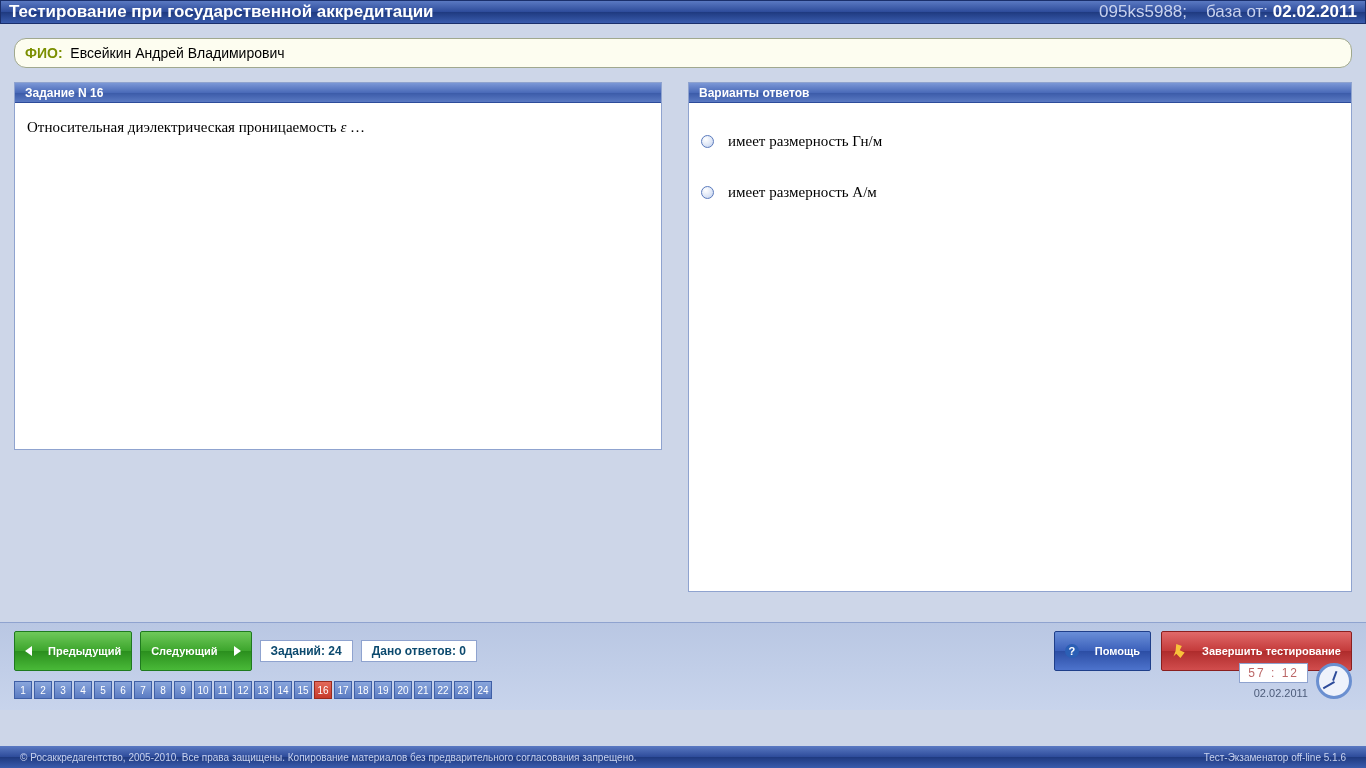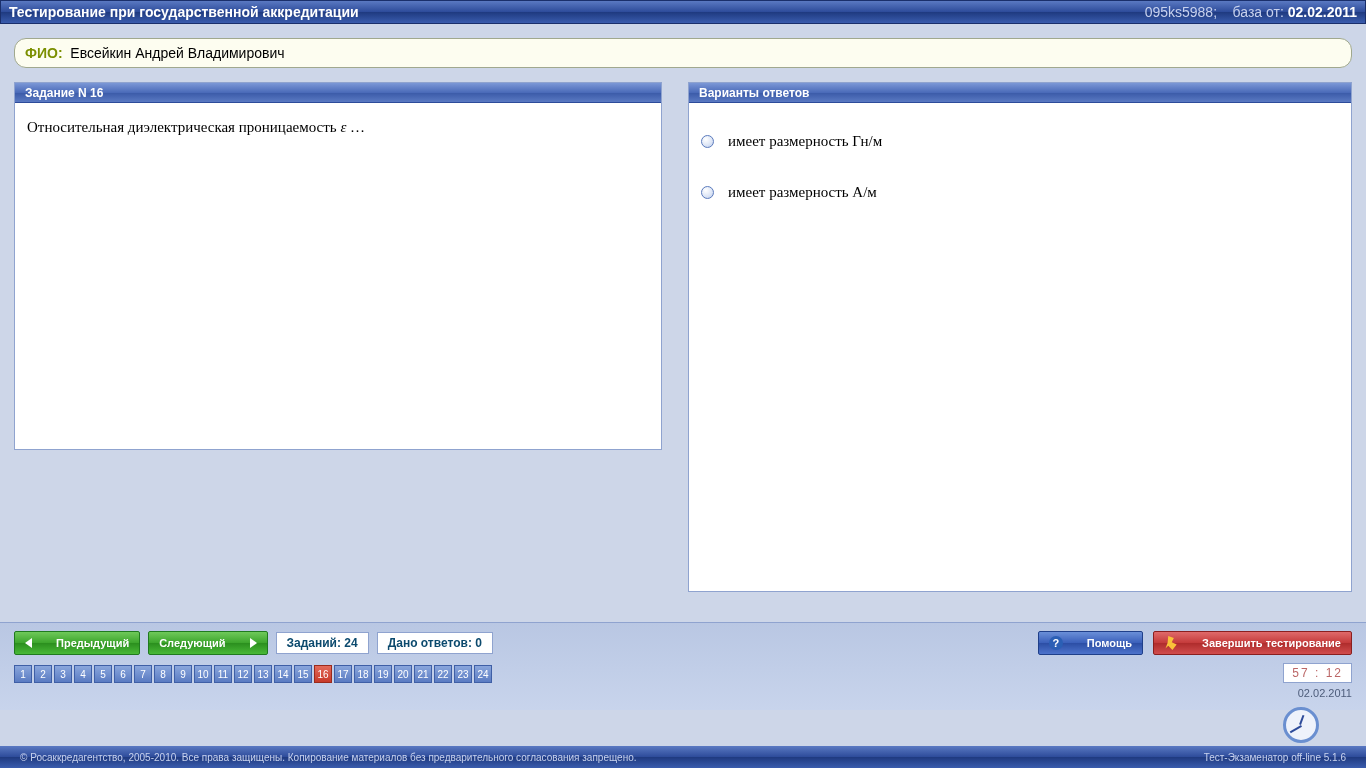--- a/index.html
+++ b/index.html
@@ -14,21 +14,21 @@
 }
 .titlebar {
   height:24px;
   background:linear-gradient(to bottom,#5a79c2,#2d4b9a 50%,#1f3a80 51%,#3a5cad);
   border:1px solid #1a2f6b;
   color:#fff;
   display:flex;
   align-items:center;
   padding:0 8px;
   font-weight:bold;
-  font-size:14px;
+  font-size:17px;
 }
 .titlebar .spacer { flex:1; }
 .titlebar .right { font-weight:normal; color:#c8d2ee; }
 .titlebar .right b { color:#fff; font-weight:bold; }
 .content {
   padding:14px 14px 0 14px;
 }
 .fio-box {
   background:#fdfdf0;
   border:1px solid #a0a88e;
@@ -87,31 +87,31 @@
   position:absolute;
   left:0; right:0;
   top:622px;
   height:88px;
   background:linear-gradient(to bottom,#b9c7e3,#c8d4ec);
   border-top:1px solid #8fa3cf;
   padding:8px 14px;
 }
 .row1 { display:flex; align-items:center; gap:8px; margin-bottom:10px; }
 .btn {
-  height:24px;
+  height:40px;
   display:inline-flex;
   align-items:center;
   padding:0 10px;
   font-size:11px;
   font-weight:bold;
   color:#fff;
   border:1px solid #1f7a1f;
   background:linear-gradient(to bottom,#6fc95a,#3ca52c 50%,#2b8f1e 51%,#49b938);
   border-radius:2px;
-  gap:24px;
+  gap:16px;
   cursor:pointer;
 }
 .btn.blue { border-color:#1f3f8a; background:linear-gradient(to bottom,#6a8fd8,#3a5fba 50%,#2c4ea5 51%,#4d73cc); }
 .btn.red  { border-color:#8a1f1f; background:linear-gradient(to bottom,#e06a6a,#c43a3a 50%,#af2c2c 51%,#d14d4d); }
 .info-box {
   height:22px;
   background:#fff;
   border:1px solid #8fa3cf;
   display:inline-flex;
   align-items:center;
@@ -143,21 +143,20 @@
   position:absolute;
   right:14px; top:8px;
   display:flex; gap:10px;
 }
 .clock-area {
   position:absolute;
   right:14px; top:40px;
   display:flex;
   align-items:flex-start;
   gap:8px;
-  flex-direction:column;
 }
 .time-date { text-align:right; font-size:11px; color:#4d5c7a; }
 .time-box {
   background:#fff;
   border:1px solid #8fa3cf;
   padding:2px 8px;
   font-size:12px;
   color:#b66;
   margin-bottom:4px;
   display:inline-block;

